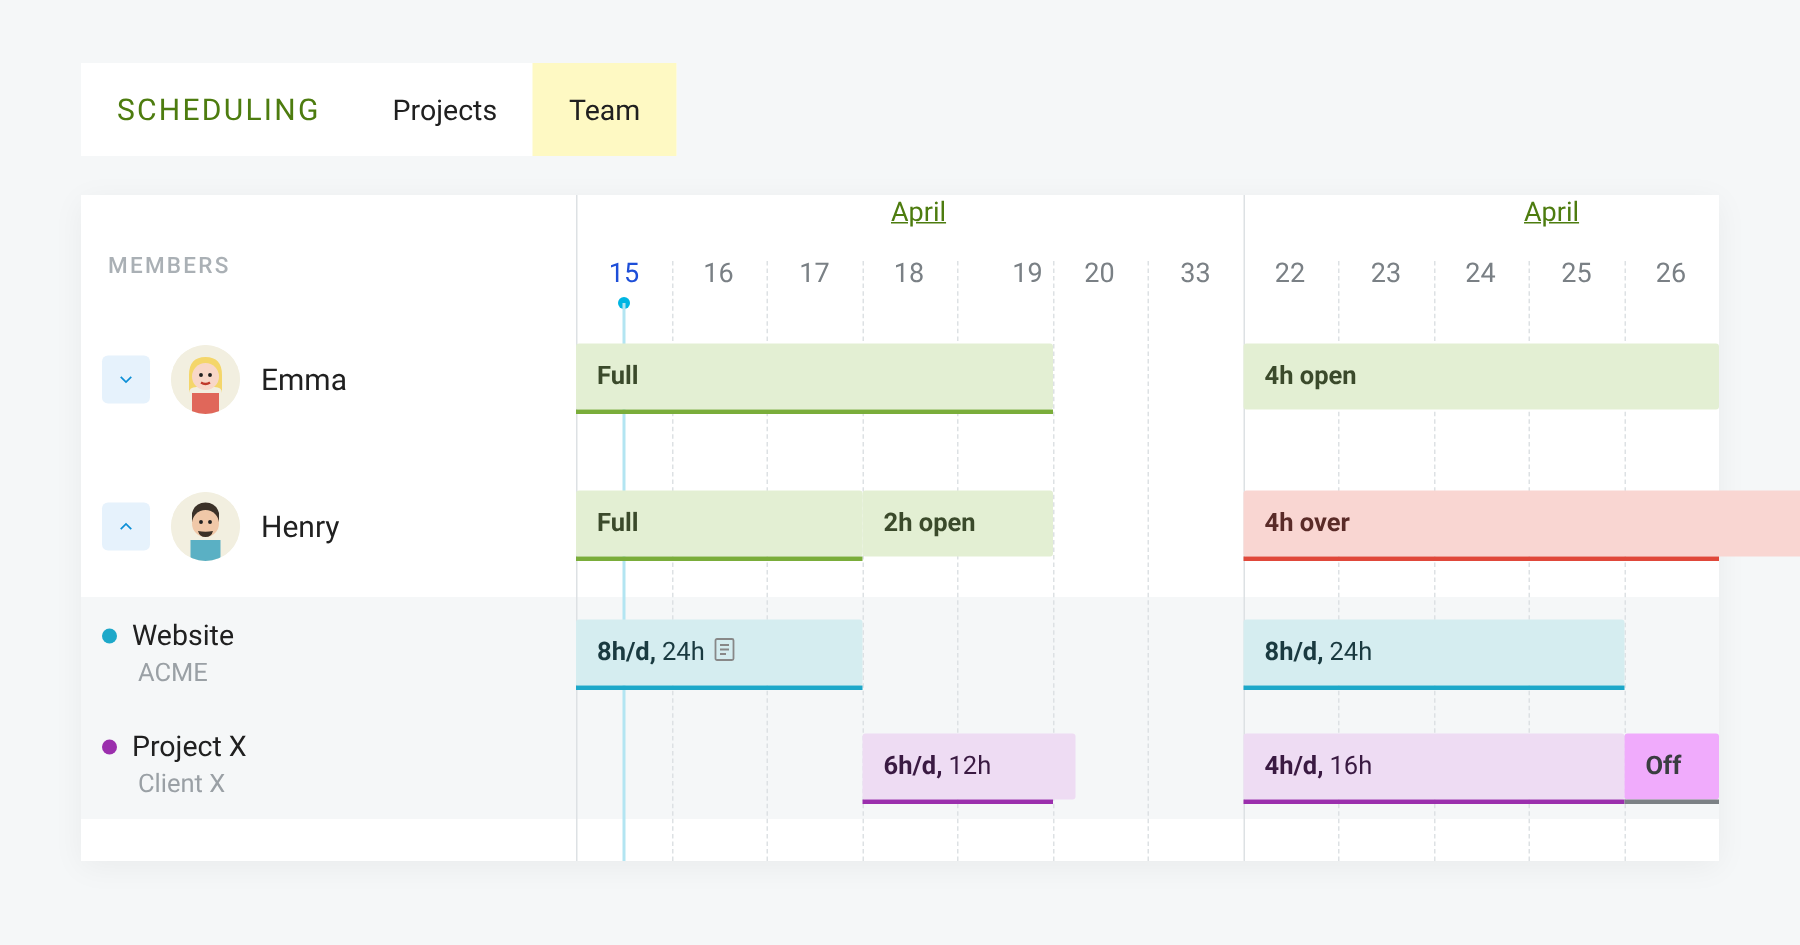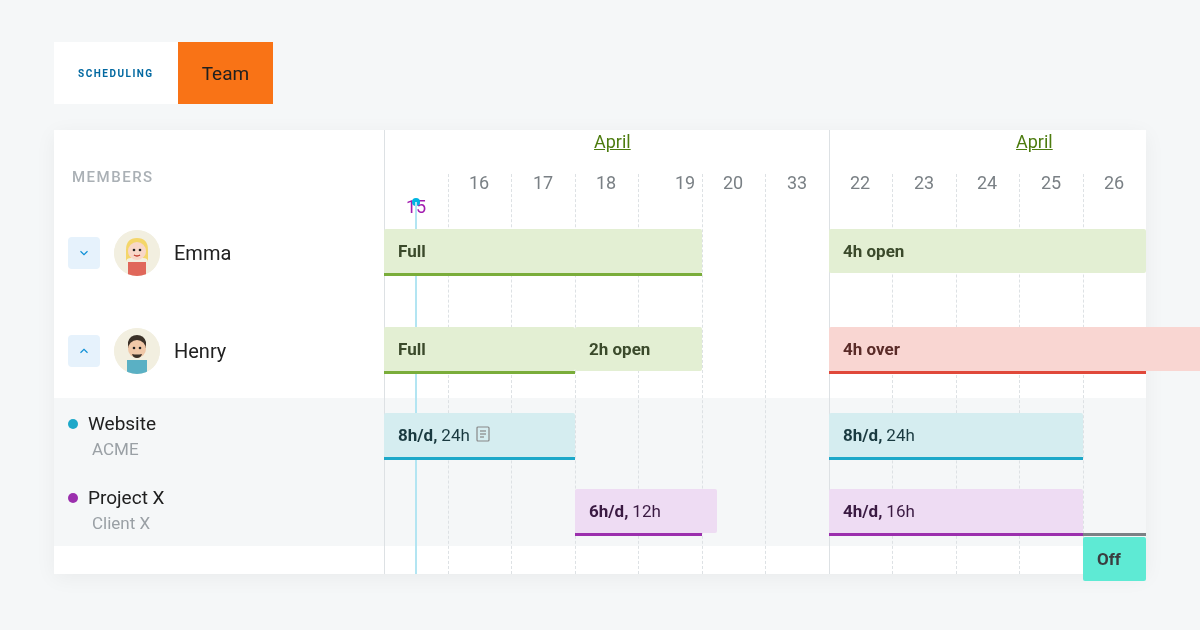--- a/index.html
+++ b/index.html
@@ -21,27 +21,27 @@
     background: #fff;
   }
   .tab-label, .tab {
     display: flex;
     align-items: center;
     padding: 0 24px;
     font-size: 19px;
     color: #202020;
   }
   .tab-label {
-    color: #0369a1;
+    color: #4d7c0f;
     letter-spacing: 1.5px;
-    font-size: 10px;
-    font-weight: 700;
+    font-size: 20px;
+    font-weight: 400;
   }
   .tab.active {
-    background: #f97316;
+    background: #fef9c3;
   }
   .panel {
     position: absolute;
     top: 130px;
     left: 54px;
     width: 1092px;
     height: 444px;
     background: #fff;
     box-shadow: 0 4px 20px rgba(0,0,0,0.05);
   }
@@ -125,21 +125,21 @@
     text-decoration: underline;
   }
   .day-label {
     position: absolute;
     top: 42px;
     font-size: 18px;
     color: #7a8085;
     text-align: center;
     width: 30px;
   }
-  .day-label.today { color: #a21caf; margin-top: 24px; }
+  .day-label.today { color: #1d4ed8; }
   .today-dot {
     position: absolute;
     top: 68px;
     width: 8px; height: 8px;
     border-radius: 50%;
     background: #00b5e2;
   }
   .today-line {
     position: absolute;
     top: 72px;
@@ -174,39 +174,40 @@
     height: 3px;
   }
   .green-bg { background: #e3efd3; color: #3b4a2b; }
   .green-line { background: #7aad3a; }
   .red-bg { background: #f9d6d2; color: #5a2b28; }
   .red-line { background: #e0483a; }
   .cyan-bg { background: #d5edf0; color: #1a3a40; }
   .cyan-line { background: #1da8c9; }
   .purple-bg { background: #eedcf3; color: #3a1a42; }
   .purple-line { background: #9b2fad; }
-  .gray-bg { background: #5eead4; color: #3a3d40; margin-top: 48px; }
+  .gray-bg { background: #f0abfc; color: #3a3d40; }
   .gray-line { background: #7c8185; }
   .note-icon {
     margin-left: 6px;
     color: #888;
     font-size: 14px;
   }
   .row-bg {
     position:absolute;
     left:0;
     background:#f5f7f8;
     height:74px;
   }
 </style>
 </head>
 <body>
 
 <div class="tabs">
   <div class="tab-label">SCHEDULING</div>
+  <div class="tab">Projects</div>
   <div class="tab active">Team</div>
 </div>
 
 <div class="panel">
 
   <div class="sidebar">
     <div class="members-label">MEMBERS</div>
 
     <div class="member-row" style="top:100px">
       <div class="chevron">

